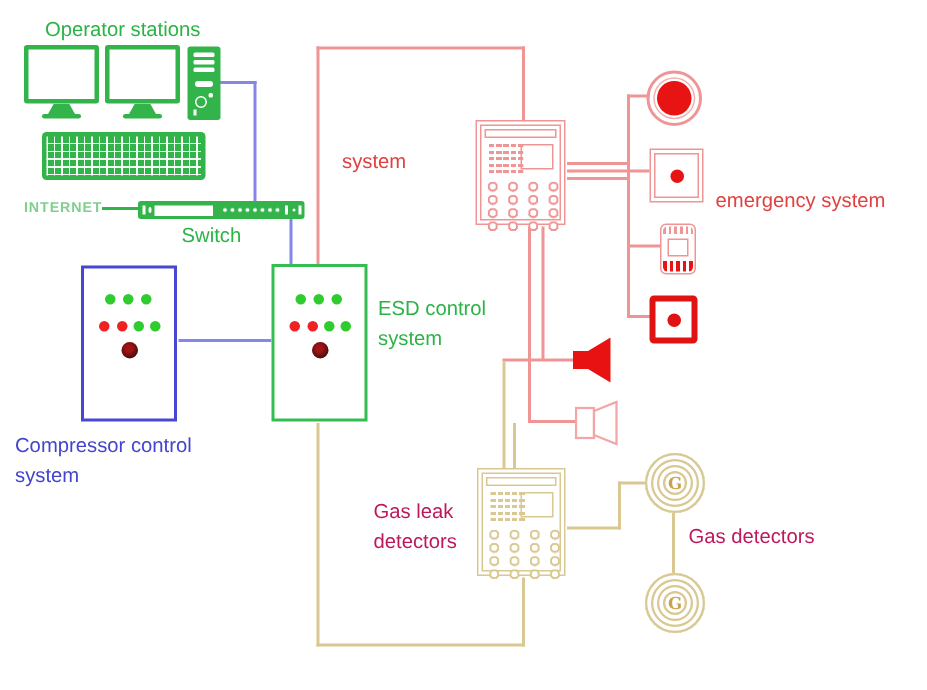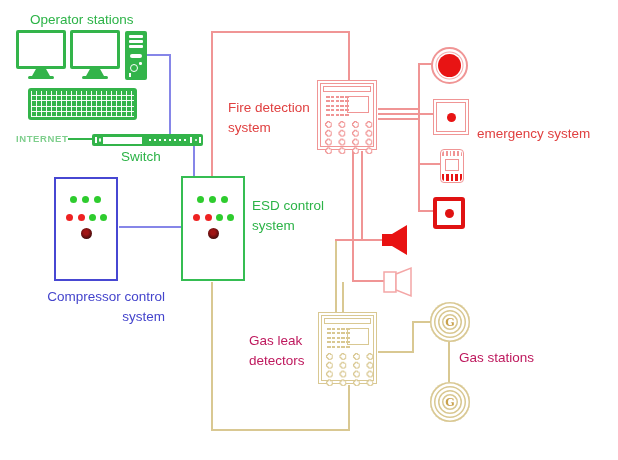--- a/index.html
+++ b/index.html
@@ -80,36 +80,35 @@
 
 <div id="canvas">
 
   <div class="lbl green" style="left:30px;top:10px;">Operator stations</div>
   <div class="lbl" style="left:16px;top:132px;font-size:9.5px;font-weight:bold;letter-spacing:.6px;color:#7fcf8d;">INTERNET</div>
   <div class="lbl green" style="left:121px;top:147px;">Switch</div>
   <div class="lbl green" style="left:252px;top:196px;">
     <div>ESD control</div>
     <div>system</div>
   </div>
-  <div class="lbl blue" style="left:10px;top:287px;width:155px;text-align:right;">
+  <div class="lbl blue" style="left:10px;top:287px;width:155px;text-align:left;">
     <div>Compressor control</div>
     <div>system</div>
   </div>
   <div class="lbl red" style="left:228px;top:98px;">
-    <div>Fire detection</div>
     <div>system</div>
   </div>
   <div class="lbl red" style="left:477px;top:124px;">
     <div>emergency system</div>
   </div>
   <div class="lbl tan" style="left:249px;top:331px;">
     <div>Gas leak</div>
     <div>detectors</div>
   </div>
-  <div class="lbl tan" style="left:459px;top:348px;">Gas stations</div>
+  <div class="lbl tan" style="left:459px;top:348px;">Gas detectors</div>
 
   <div class="ln" style="left:146px;top:54px;width:25px;height:2px;background:#8686e8;"></div>
   <div class="ln" style="left:169px;top:54px;width:2px;height:81px;background:#8686e8;"></div>
   <div class="ln" style="left:193px;top:146px;width:2px;height:31px;background:#8686e8;"></div>
   <div class="ln" style="left:119px;top:226px;width:62px;height:2px;background:#8686e8;"></div>
 
   <div class="ln" style="left:68px;top:138px;width:24px;height:1.6px;background:#33b44a;"></div>
 
   <div class="ln" style="left:211px;top:31px;width:2px;height:145px;background:#f09595;"></div>
   <div class="ln" style="left:211px;top:31px;width:139px;height:2px;background:#f09595;"></div>

